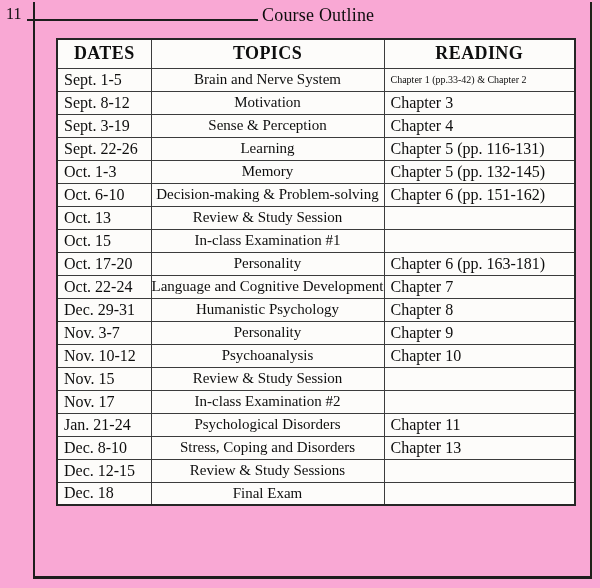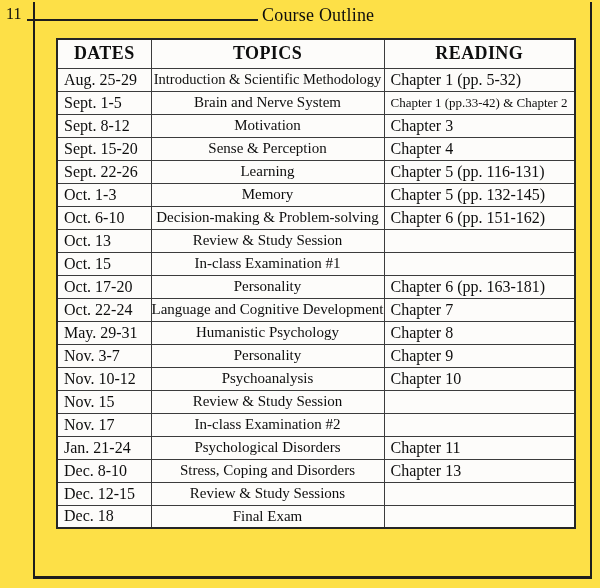--- a/index.html
+++ b/index.html
@@ -5,21 +5,21 @@
   html, body { margin: 0; padding: 0; }
   body {
     width: 600px; height: 588px;
     background: #ffffff;
     font-family: "Liberation Serif", serif;
     color: #0e0e0e;
   }
   .page {
     position: relative;
     width: 600px; height: 588px;
-    background: #fde047;
+    background: #f9a8d4;
     overflow: hidden;
   }
   
   .callout-number {
     position: absolute;
     left: 6px; top: 6px;
     font-size: 16px;
     line-height: 1;
   }
   
@@ -97,36 +97,31 @@
     </colgroup>
     <thead>
       <tr>
         <th>DATES</th>
         <th>TOPICS</th>
         <th>READING</th>
       </tr>
     </thead>
     <tbody>
         <tr>
-          <td class="col-dates">Aug. 25-29</td>
-          <td class="col-topics" style="font-size: 14.5px;">Introduction &amp; Scientific Methodology</td>
-          <td class="col-reading">Chapter 1 (pp. 5-32)</td>
-        </tr>
-        <tr>
           <td class="col-dates">Sept. 1-5</td>
           <td class="col-topics">Brain and Nerve System</td>
-          <td class="col-reading" style="font-size: 13px; margin-top: 16px;">Chapter 1 (pp.33-42) &amp; Chapter 2</td>
+          <td class="col-reading" style="font-size: 10px; margin-top: 16px;">Chapter 1 (pp.33-42) &amp; Chapter 2</td>
         </tr>
         <tr>
           <td class="col-dates">Sept. 8-12</td>
           <td class="col-topics">Motivation</td>
           <td class="col-reading">Chapter 3</td>
         </tr>
         <tr>
-          <td class="col-dates">Sept. 15-20</td>
+          <td class="col-dates">Sept. 3-19</td>
           <td class="col-topics">Sense &amp; Perception</td>
           <td class="col-reading">Chapter 4</td>
         </tr>
         <tr>
           <td class="col-dates">Sept. 22-26</td>
           <td class="col-topics">Learning</td>
           <td class="col-reading">Chapter 5 (pp. 116-131)</td>
         </tr>
         <tr>
           <td class="col-dates">Oct. 1-3</td>
@@ -152,21 +147,21 @@
           <td class="col-dates">Oct. 17-20</td>
           <td class="col-topics">Personality</td>
           <td class="col-reading">Chapter 6 (pp. 163-181)</td>
         </tr>
         <tr>
           <td class="col-dates">Oct. 22-24</td>
           <td class="col-topics">Language and Cognitive Development</td>
           <td class="col-reading">Chapter 7</td>
         </tr>
         <tr>
-          <td class="col-dates">May. 29-31</td>
+          <td class="col-dates">Dec. 29-31</td>
           <td class="col-topics">Humanistic Psychology</td>
           <td class="col-reading">Chapter 8</td>
         </tr>
         <tr>
           <td class="col-dates">Nov. 3-7</td>
           <td class="col-topics">Personality</td>
           <td class="col-reading">Chapter 9</td>
         </tr>
         <tr>
           <td class="col-dates">Nov. 10-12</td>

